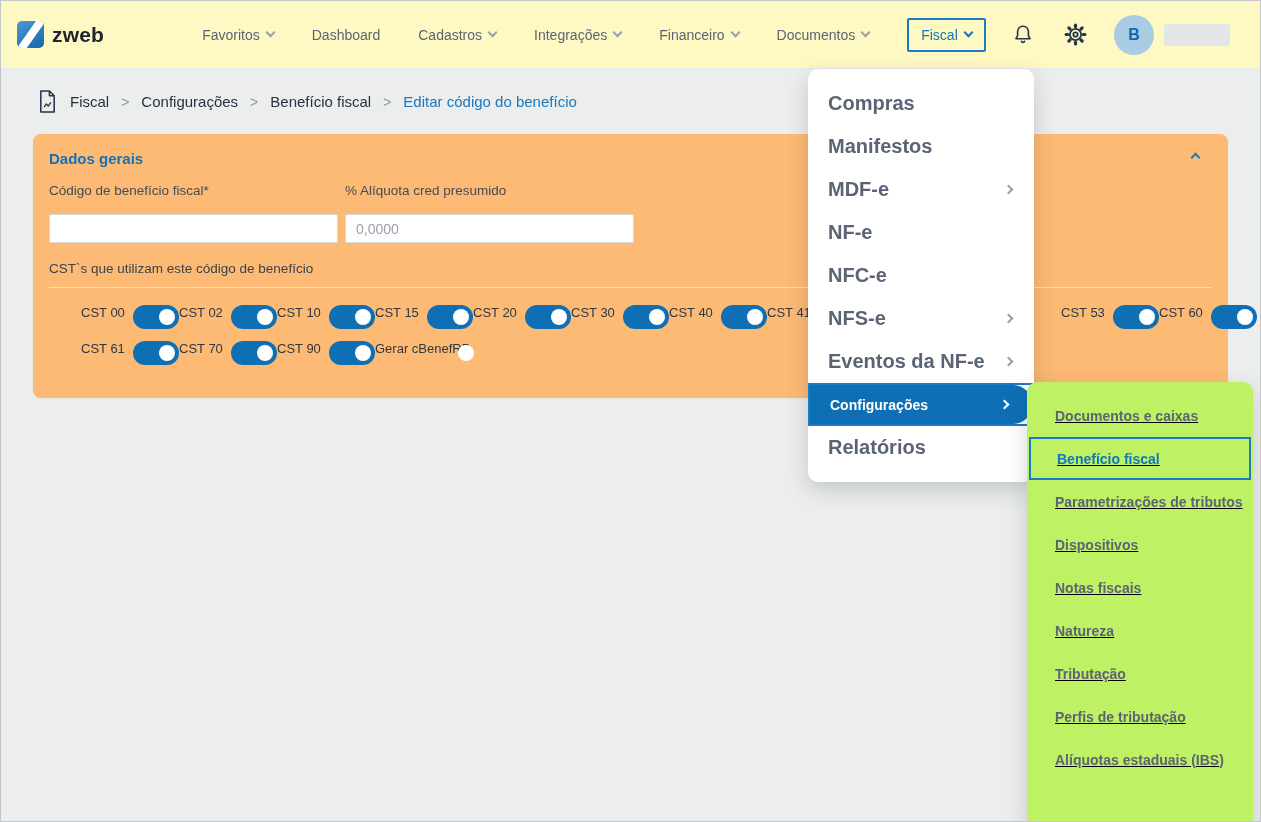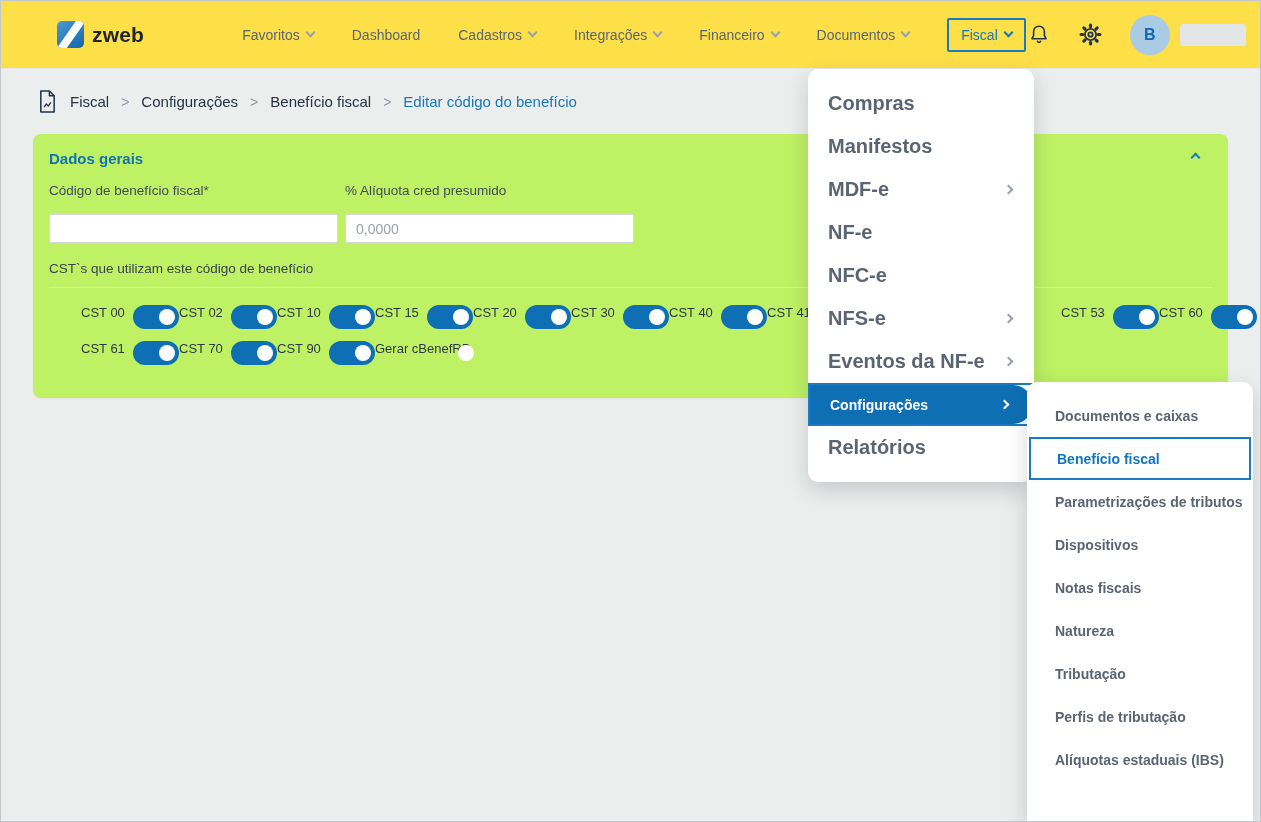--- a/index.html
+++ b/index.html
@@ -5,22 +5,22 @@
   * { margin:0; padding:0; box-sizing:border-box; }
   html,body { width:1261px; height:822px; }
   body {
     font-family:"Liberation Sans","DejaVu Sans",sans-serif;
     background:#eceeed; overflow:hidden; position:relative;
   }
   .viewport { position:relative; width:1261px; height:822px; overflow:hidden;
     border:1px solid #c3c7ca; }
 
   
-  .topbar { height:68px; background:#fde047; border-bottom:1px solid #e6e8ea;
-    display:flex; align-items:center; padding:0 30px 0 56px; position:relative; z-index:10; }
+  .topbar { height:68px; background:#fef9c3; border-bottom:1px solid #e6e8ea;
+    display:flex; align-items:center; padding:0 30px 0 16px; position:relative; z-index:10; }
   .logo { display:flex; align-items:center; gap:8px; }
   .logo-icon { position:relative; width:27px; height:27px; border-radius:5px; overflow:hidden;
     background:linear-gradient(145deg,#4a9ad8 0%,#1565a8 100%); }
   .logo-icon i { position:absolute; left:10px; top:-7px; width:8px; height:42px;
     background:#fff; transform:rotate(35deg); }
   .logo-text { font-size:21px; font-weight:700; color:#20242c; letter-spacing:.2px; }
 
   .topnav { display:flex; align-items:center; gap:38px; margin-left:98px;
     font-size:14px; font-weight:400; color:#5b6474; }
   .nav-item { display:flex; align-items:center; gap:7px; cursor:pointer; white-space:nowrap; }
@@ -42,21 +42,21 @@
   .user-name-block { width:66px; height:22px; background:#e4e5e7; border-radius:3px; }
 
   
   .breadcrumb { display:flex; align-items:center; gap:12px; padding:20px 0 16px 36px;
     font-size:15px; color:#273142; }
   .breadcrumb .sep { color:#8e97a3; font-size:14px; }
   .breadcrumb .current { color:#1878be; }
   .crumb { cursor:pointer; }
 
   
-  .card { position:relative; margin:4px 32px 0; height:264px; background:#bef264;
+  .card { position:relative; margin:4px 32px 0; height:264px; background:#fdba74;
     border-radius:8px; padding:16px 16px 18px; box-shadow:0 1px 2px rgba(30,40,50,.05); }
   .card-title { color:#1272b5; font-size:15px; font-weight:700; }
   .collapse-btn { position:absolute; top:16px; right:24px; color:#1a7ac4; cursor:pointer;
     width:18px; height:14px; display:flex; justify-content:center; }
   .fields-row { display:flex; gap:7px; margin-top:16px; }
   .field { width:289px; }
   .field label { display:block; font-size:13.5px; color:#434b58; margin-bottom:16px; }
   .field input { width:100%; height:29px; border:1px solid #d6d9de; border-radius:2px;
     padding:0 10px; font-size:14px; color:#333b49; outline:none; font-family:inherit; }
   .field input::placeholder { color:#9aa2ad; }
@@ -79,22 +79,22 @@
     padding:0 22px 0 20px; font-size:20px; font-weight:700; color:#5b6474; cursor:pointer; }
   .menu-item .chev { color:#98a0ac; }
   .menu-active-wrap { border:2px solid #1a7ac4; height:43px; cursor:pointer; }
   .menu-active { height:39px; background:#0e6fb4; border-radius:0 19px 19px 0;
     display:flex; align-items:center; justify-content:space-between;
     padding:0 24px 0 20px; font-size:14px; font-weight:700; color:#fff; }
   .menu-active .chev { color:#fff; }
 
   
   .submenu { position:absolute; top:381px; left:1026px; width:226px; height:441px;
-    background:#ffffff; border-radius:10px 10px 0 0;
-    box-shadow:0 8px 22px rgba(40,50,60,.20); padding:12px 0 0; z-index:30; }
+    background:#bef264; border-radius:10px 10px 0 0;
+    box-shadow:0 8px 22px rgba(40,50,60,.20); padding:12px 0 0; z-index:30;text-decoration:underline; }
   .submenu-item { height:43px; display:flex; align-items:center; padding:0 28px;
     font-size:14px; font-weight:700; color:#5b6474; cursor:pointer; white-space:nowrap; }
   .submenu-item.active { border:2px solid #1a7ac4; color:#1176bd; margin:0 2px; padding:0 26px; }
 
   svg { display:block; }
 </style>
 </head>
 <body>
 
 <div class="viewport">

